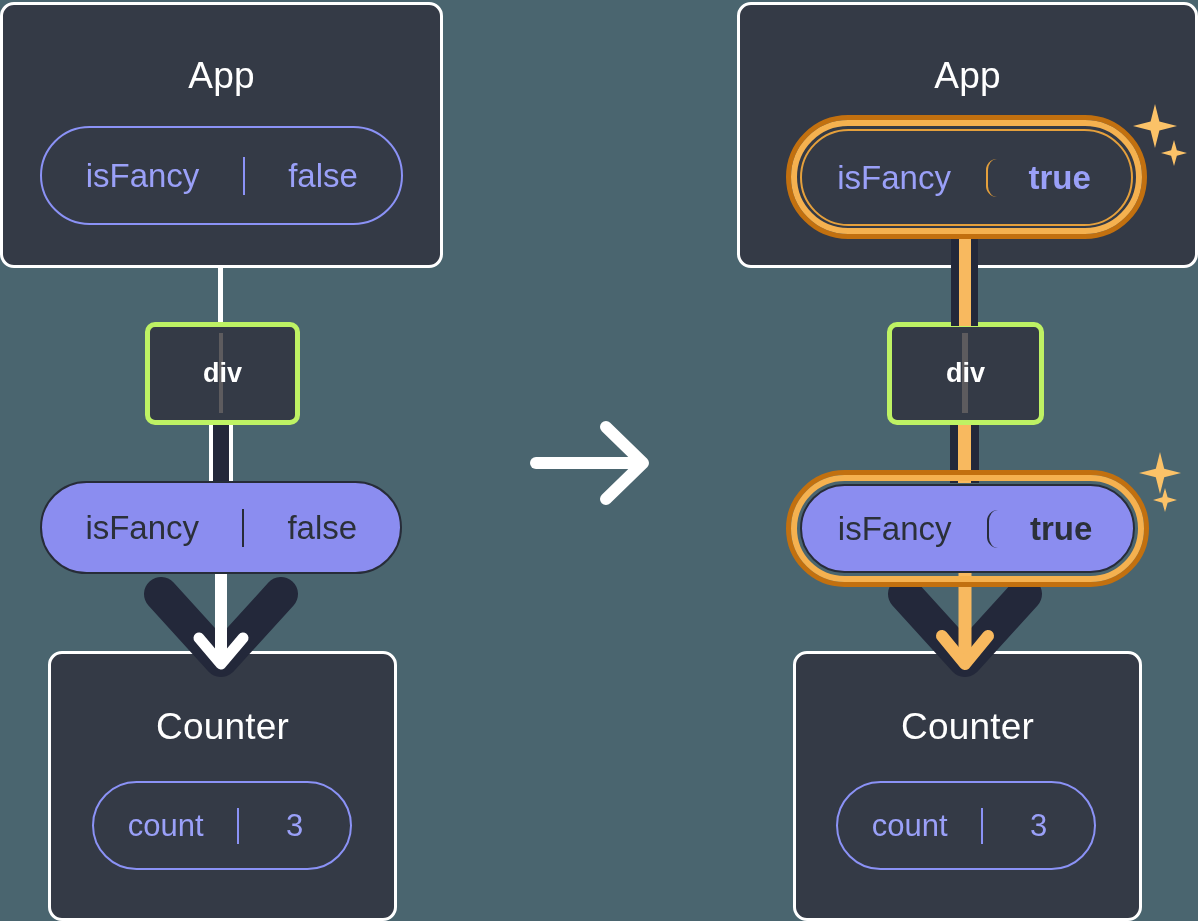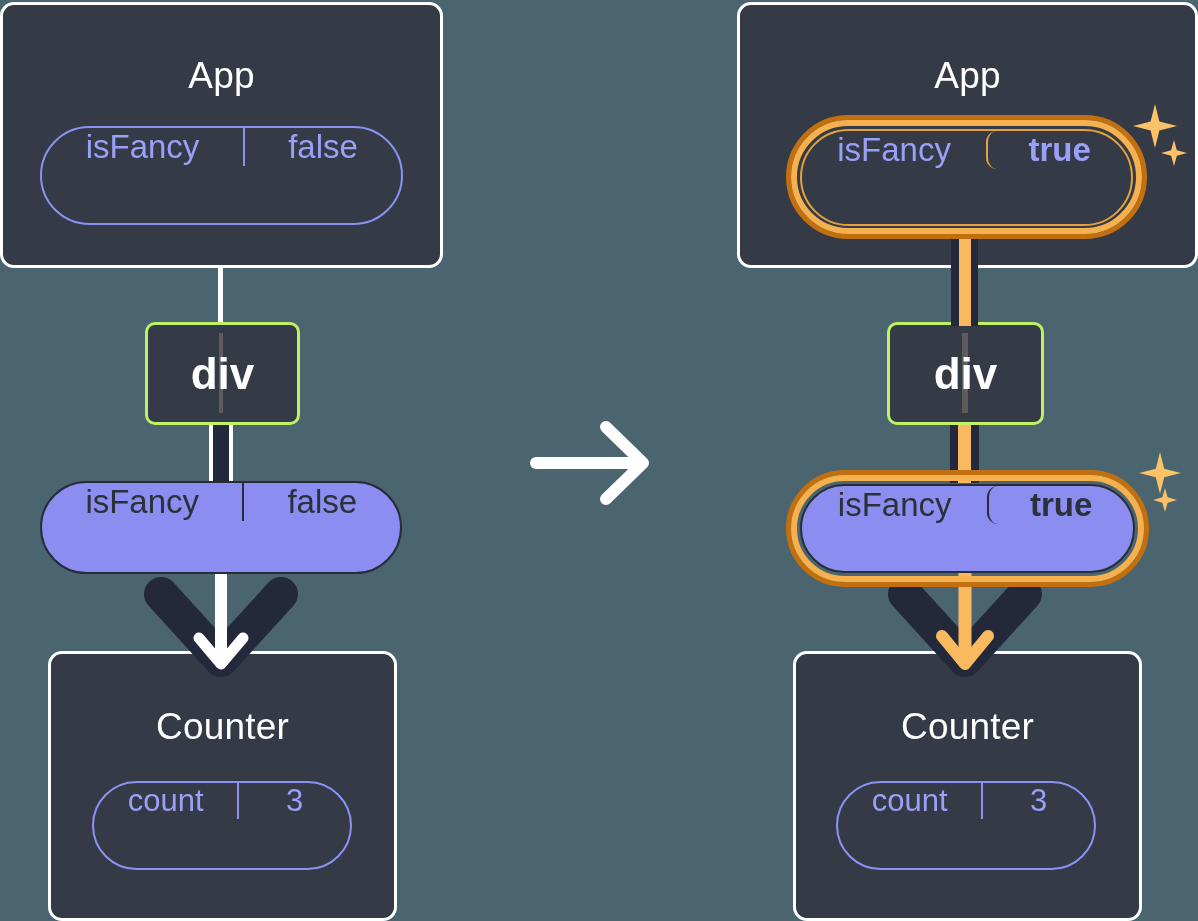--- a/index.html
+++ b/index.html
@@ -38,38 +38,38 @@
     color: #ffffff;
     font-size: 37px;
     font-weight: 400;
     letter-spacing: 0.2px;
   }
 
   
   .div-box {
     position: absolute;
     background: #343a46;
-    border: 3px solid #bef264;
+    border: 5px solid #bef264;
     border-radius: 10px;
     box-sizing: border-box;
     display: flex;
     align-items: center;
     justify-content: center;
     color: #ffffff;
-    font-size: 44px;
+    font-size: 27px;
     font-weight: 700;
   }
   .div-label { position: relative; z-index: 4; }
 
   
   .pill {
     position: absolute;
     box-sizing: border-box;
     display: flex;
-    align-items: flex-start;
+    align-items: center;
     border-radius: 999px;
     overflow: hidden;
   }
   .pill-outline {
     background: transparent;
     border: 2px solid #8b92f6;
   }
   .pill-filled {
     background: #8b8df0;
     border: 2px solid #272c38;

